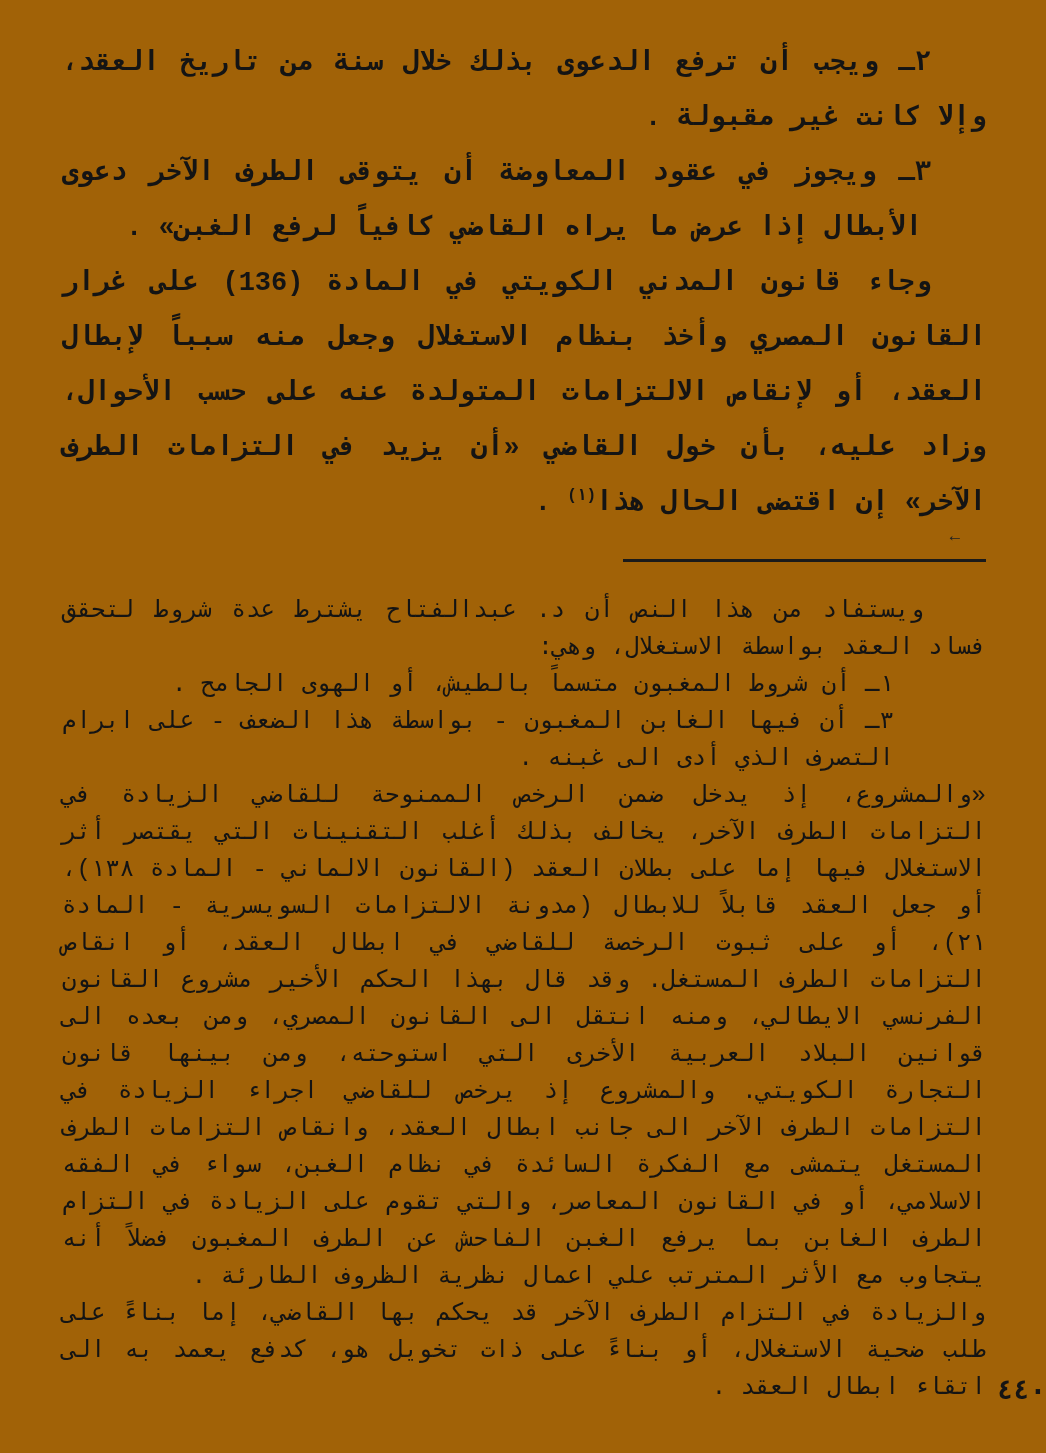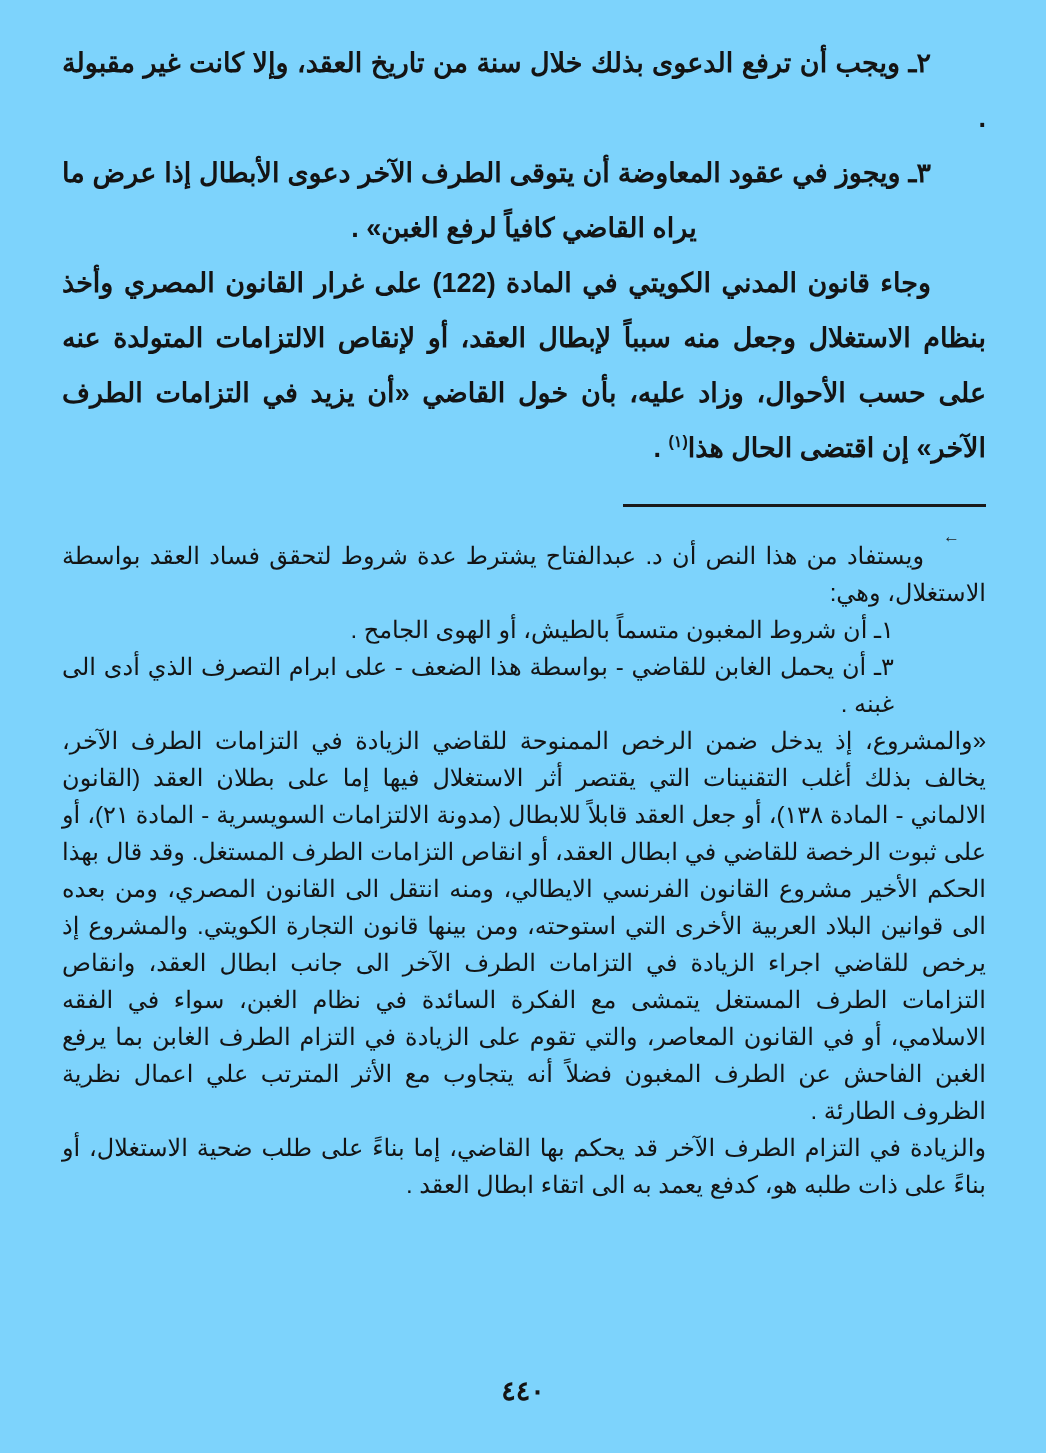--- a/index.html
+++ b/index.html
@@ -6,24 +6,24 @@
   html, body {
     margin: 0;
     padding: 0;
     background: #ffffff;
   }
   .page {
     position: relative;
     width: 1046px;
     height: 1453px;
     margin: 0 auto;
-    background: #7dd3fc;
+    background: #a16207;
     color: #141414;
     direction: rtl;
-    font-family: Liberation Sans, sans-serif;
+    font-family: Liberation Mono, monospace;
     padding: 36px 60px 0 62px;
     overflow: hidden;
   }
   
   .main-text p {
     margin: 0;
     font-size: 27px;
     font-weight: 700;
     line-height: 55px;
     text-align: justify;
@@ -65,44 +65,44 @@
   .fn-intro { text-indent: 62px; }
   .fn-cond  { margin-right: 92px !important; }
   .fn-lead  { padding-right: 36px; text-indent: -36px; }
   .fn-marker { white-space: nowrap; }
   
   .page-number {
     position: absolute;
     bottom: 46px;
     left: 0;
     right: 0;
-    text-align: center;
+    text-align: right;
     font-size: 27px;
     font-weight: 700;
     color: #141414;
   }
 </style>
 </head>
 <body>
 
 <div class="page">
 
   <section class="main-text">
     <p>٢ـ ويجب أن ترفع الدعوى بذلك خلال سنة من تاريخ العقد، وإلا كانت غير مقبولة .</p>
     <p class="center-last">٣ـ ويجوز في عقود المعاوضة أن يتوقى الطرف الآخر دعوى الأبطال إذا عرض ما يراه القاضي كافياً لرفع الغبن» .</p>
-    <p><span>وجاء قانون المدني الكويتي في المادة (122) على غرار القانون المصري وأخذ بنظام الاستغلال وجعل منه سبباً لإبطال العقد، أو لإنقاص الالتزامات المتولدة عنه على حسب الأحوال، وزاد عليه، بأن خول القاضي «أن يزيد في التزامات الطرف الآخر» إن اقتضى الحال هذا</span><sup class="fn-ref">(١)</sup><span> .</span></p>
+    <p><span>وجاء قانون المدني الكويتي في المادة (136) على غرار القانون المصري وأخذ بنظام الاستغلال وجعل منه سبباً لإبطال العقد، أو لإنقاص الالتزامات المتولدة عنه على حسب الأحوال، وزاد عليه، بأن خول القاضي «أن يزيد في التزامات الطرف الآخر» إن اقتضى الحال هذا</span><sup class="fn-ref">(١)</sup><span> .</span></p>
   </section>
 
   <div class="divider"></div>
 
   <div class="margin-arrow">←</div>
 
   <section class="footnotes">
     <p class="fn-intro">ويستفاد من هذا النص أن د. عبدالفتاح يشترط عدة شروط لتحقق فساد العقد بواسطة الاستغلال، وهي:</p>
     <p class="fn-cond">١ـ أن شروط المغبون متسماً بالطيش، أو الهوى الجامح .</p>
-    <p class="fn-cond">٣ـ أن يحمل الغابن للقاضي - بواسطة هذا الضعف - على ابرام التصرف الذي أدى الى غبنه .</p>
+    <p class="fn-cond">٣ـ أن فيها الغابن المغبون - بواسطة هذا الضعف - على ابرام التصرف الذي أدى الى غبنه .</p>
     <p class="fn-para">«والمشروع، إذ يدخل ضمن الرخص الممنوحة للقاضي الزيادة في التزامات الطرف الآخر، يخالف بذلك أغلب التقنينات التي يقتصر أثر الاستغلال فيها إما على بطلان العقد (القانون الالماني - المادة ١٣٨)، أو جعل العقد قابلاً للابطال (مدونة الالتزامات السويسرية - المادة ٢١)، أو على ثبوت الرخصة للقاضي في ابطال العقد، أو انقاص التزامات الطرف المستغل. وقد قال بهذا الحكم الأخير مشروع القانون الفرنسي الايطالي، ومنه انتقل الى القانون المصري، ومن بعده الى قوانين البلاد العربية الأخرى التي استوحته، ومن بينها قانون التجارة الكويتي. والمشروع إذ يرخص للقاضي اجراء الزيادة في التزامات الطرف الآخر الى جانب ابطال العقد، وانقاص التزامات الطرف المستغل يتمشى مع الفكرة السائدة في نظام الغبن، سواء في الفقه الاسلامي، أو في القانون المعاصر، والتي تقوم على الزيادة في التزام الطرف الغابن بما يرفع الغبن الفاحش عن الطرف المغبون فضلاً أنه يتجاوب مع الأثر المترتب علي اعمال نظرية الظروف الطارئة .</p>
-    <p class="fn-para">والزيادة في التزام الطرف الآخر قد يحكم بها القاضي، إما بناءً على طلب ضحية الاستغلال، أو بناءً على ذات طلبه هو، كدفع يعمد به الى اتقاء ابطال العقد .</p>
+    <p class="fn-para">والزيادة في التزام الطرف الآخر قد يحكم بها القاضي، إما بناءً على طلب ضحية الاستغلال، أو بناءً على ذات تخويل هو، كدفع يعمد به الى اتقاء ابطال العقد .</p>
   </section>
 
   <div class="page-number">٤٤٠</div>
 
 </div>
 
 </body></html>

